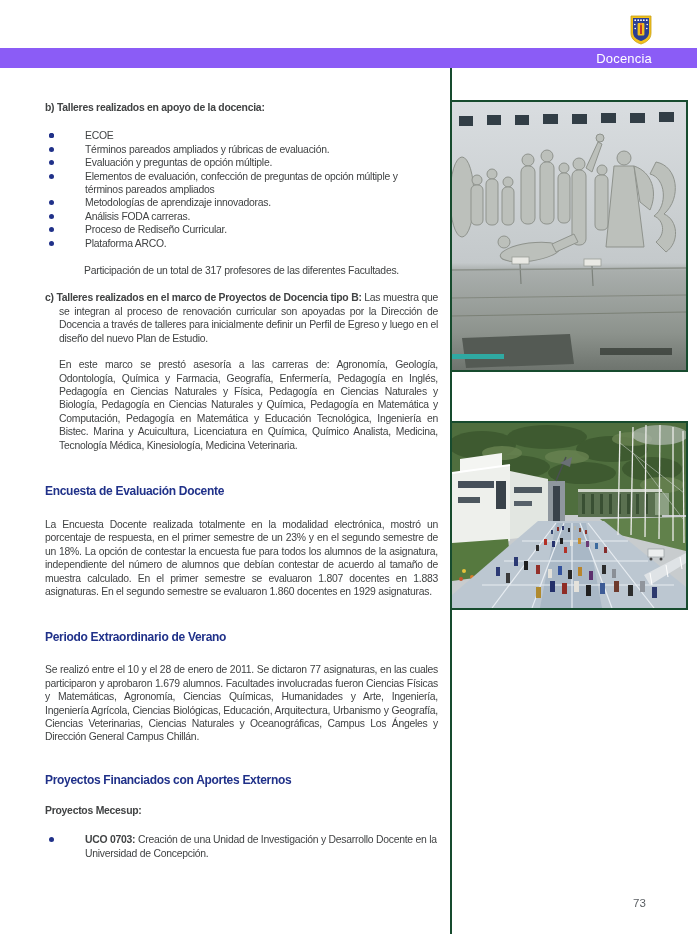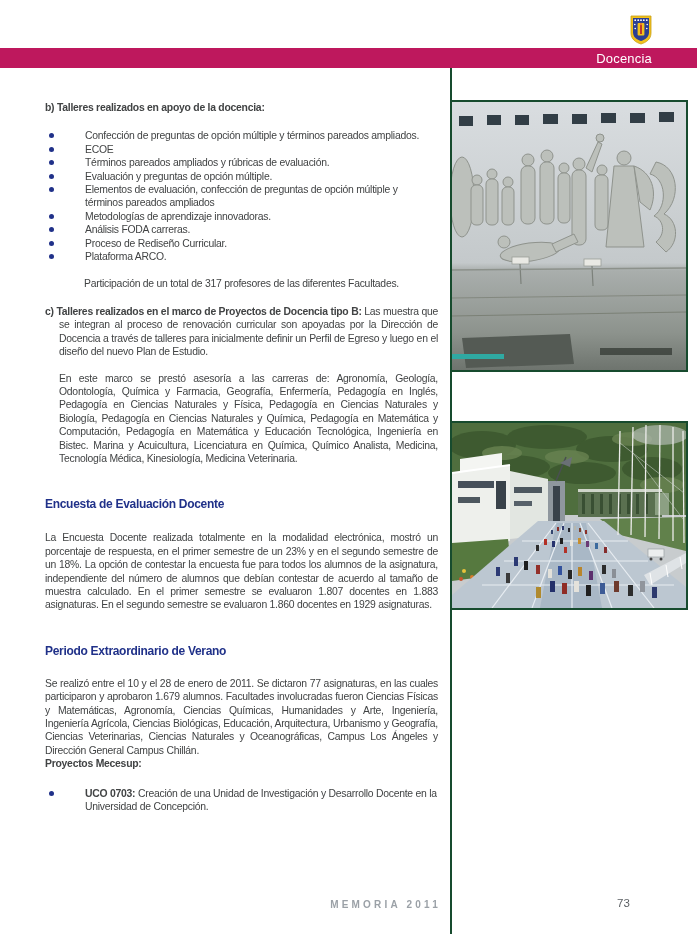--- a/index.html
+++ b/index.html
@@ -1,21 +1,21 @@
 <!DOCTYPE html>
 <html><head>
 <meta charset="utf-8">
 <style>
   html,body{margin:0;padding:0;background:#ffffff;}
   .page{position:relative;width:700px;height:940px;background:#ffffff;overflow:hidden;
         font-family:"Liberation Sans",sans-serif;color:#414344;}
 
   
   .logo{position:absolute;left:630px;top:15px;width:22px;height:30px;}
-  .header-bar{position:absolute;left:0;top:48px;width:697px;height:20px;background:#be185d;
+  .header-bar{position:absolute;left:0;top:48px;width:697px;height:20px;background:#8b5cf6;
               display:flex;align-items:center;justify-content:flex-end;}
   .header-bar span{color:#ffffff;font-size:13px;letter-spacing:.2px;padding-right:45px;}
 
   
   .vline{position:absolute;left:450px;top:68px;width:2px;height:866px;background:#174b2e;}
 
   
   .text-col{position:absolute;left:45px;top:101px;width:393px;
             font-size:10.4px;line-height:13.4px;letter-spacing:-0.25px;}
   .text-col p{margin:0;}
@@ -37,21 +37,21 @@
 
   
   .photo{position:absolute;left:450px;width:238px;border:2px solid #174b2e;box-sizing:border-box;background:#c8ccce;}
   .photo1{top:100px;height:272px;}
   .photo2{top:421px;height:189px;}
   .photo svg{display:block;width:100%;height:100%;}
 
   
   .memoria{position:absolute;left:45px;top:899px;width:396px;text-align:right;
            font-size:10px;font-weight:bold;letter-spacing:3.2px;color:#9ba1a7;}
-  .pagenum{position:absolute;left:617px;top:897px;font-size:11.5px;color:#5a5e62;}
+  .pagenum{position:absolute;left:633px;top:897px;font-size:11.5px;color:#5a5e62;}
 </style>
 </head>
 <body>
 
 <div class="page">
 
   <div class="logo">
     <svg viewBox="0 0 22 30">
       <path d="M1 1 h20 v17 c0 6.5 -5.2 9.5 -10 11 C6.2 27.5 1 24.5 1 18 Z" fill="#f2c11c" stroke="#c79f14" stroke-width="0.8"></path>
       <path d="M3 3 h16 v14.3 c0 5 -4 7.6 -8 8.8 c-4 -1.2 -8 -3.8 -8 -8.8 Z" fill="#2b3f93"></path>
@@ -76,21 +76,21 @@
     <span>Docencia</span>
   </div>
 
   <div class="vline"></div>
 
   <div class="text-col">
 
     <p class="b-head">b) Talleres realizados en apoyo de la docencia:</p>
 
     <ul class="bullets">
-      <li><span class="dot"></span><span>Confección de preguntas de opción múltiple y términos pareados ampliados.</span></li>
+      <li><span class="dot"></span></li>
       <li><span class="dot"></span><span>ECOE</span></li>
       <li><span class="dot"></span><span>Términos pareados ampliados y rúbricas de evaluación.</span></li>
       <li><span class="dot"></span><span>Evaluación y preguntas de opción múltiple.</span></li>
       <li><span class="dot"></span><span>Elementos de evaluación, confección de preguntas de opción múltiple y términos pareados ampliados</span></li>
       <li><span class="dot"></span><span>Metodologías de aprendizaje innovadoras.</span></li>
       <li><span class="dot"></span><span>Análisis FODA carreras.</span></li>
       <li><span class="dot"></span><span>Proceso de Rediseño Curricular.</span></li>
       <li><span class="dot"></span><span>Plataforma ARCO.</span></li>
     </ul>
 
@@ -99,20 +99,21 @@
     <p class="hang"><span class="bold">c) Talleres realizados en el marco de Proyectos de Docencia tipo B:</span> <span>Las muestra que se integran al proceso de renovación curricular son apoyadas por la Dirección de Docencia a través de talleres para inicialmente definir un Perfil de Egreso y luego en el diseño del nuevo Plan de Estudio.</span></p>
 
     <p class="ind">En este marco se prestó asesoría a las carreras de: Agronomía, Geología, Odontología, Química y Farmacia, Geografía, Enfermería, Pedagogía en Inglés, Pedagogía en Ciencias Naturales y Física, Pedagogía en Ciencias Naturales y Biología, Pedagogía en Ciencias Naturales y Química, Pedagogía en Matemática y Computación, Pedagogía en Matemática y Educación Tecnológica, Ingeniería en Bistec. Marina y Acuicultura, Licenciatura en Química, Químico Analista, Medicina, Tecnología Médica, Kinesiología, Medicina Veterinaria.</p>
 
     <h2 class="encuesta">Encuesta de Evaluación Docente</h2>
     <p class="just">La Encuesta Docente realizada totalmente en la modalidad electrónica, mostró un porcentaje de respuesta, en el primer semestre de un 23% y en el segundo semestre de un 18%. La opción de contestar la encuesta fue para todos los alumnos de la asignatura, independiente del número de alumnos que debían contestar de acuerdo al tamaño de muestra calculado. En el primer semestre se evaluaron 1.807 docentes en 1.883 asignaturas. En el segundo semestre se evaluaron 1.860 docentes en 1929 asignaturas.</p>
 
     <h2 class="verano">Periodo Extraordinario de Verano</h2>
     <p class="just">Se realizó entre el 10 y el 28 de enero de 2011. Se dictaron 77 asignaturas, en las cuales participaron y aprobaron 1.679 alumnos. Facultades involucradas fueron Ciencias Físicas y Matemáticas, Agronomía, Ciencias Químicas, Humanidades y Arte, Ingeniería, Ingeniería Agrícola, Ciencias Biológicas, Educación, Arquitectura, Urbanismo y Geografía, Ciencias Veterinarias, Ciencias Naturales y Oceanográficas, Campus Los Ángeles y Dirección General Campus Chillán.</p>
 
+    <h2 class="proyectos">Proyectos Financiados con Aportes Externos</h2>
     <p class="mecesup">Proyectos Mecesup:</p>
 
     <ul class="bullets last">
       <li><span class="dot"></span><span class="bold">UCO 0703:</span><span> Creación de una Unidad de Investigación y Desarrollo Docente en la Universidad de Concepción.</span></li>
     </ul>
   </div>
 
   <div class="photo photo1">
     <svg viewBox="0 0 234 268" preserveAspectRatio="none">
       <defs>
@@ -319,16 +320,15 @@
       <rect x="196" y="126" width="16" height="8" fill="#eceeee" stroke="#9aa0a4" stroke-width="0.7"></rect>
       <circle cx="199" cy="136" r="1.5" fill="#444"></circle>
         <circle cx="209" cy="136" r="1.5" fill="#444"></circle>
       <polygon points="192,152 234,130 234,140 198,162" fill="#dfe3e6"></polygon>
       <line x1="198" y1="150" x2="200" y2="162" stroke="#ffffff" stroke-width="1"></line>
       <line x1="214" y1="142" x2="216" y2="154" stroke="#ffffff" stroke-width="1"></line>
       <line x1="228" y1="134" x2="230" y2="146" stroke="#ffffff" stroke-width="1"></line>
     </svg>
   </div>
 
-  <div class="memoria">MEMORIA 2011</div>
   <div class="pagenum">73</div>
 
 </div>
 
 </body></html>

